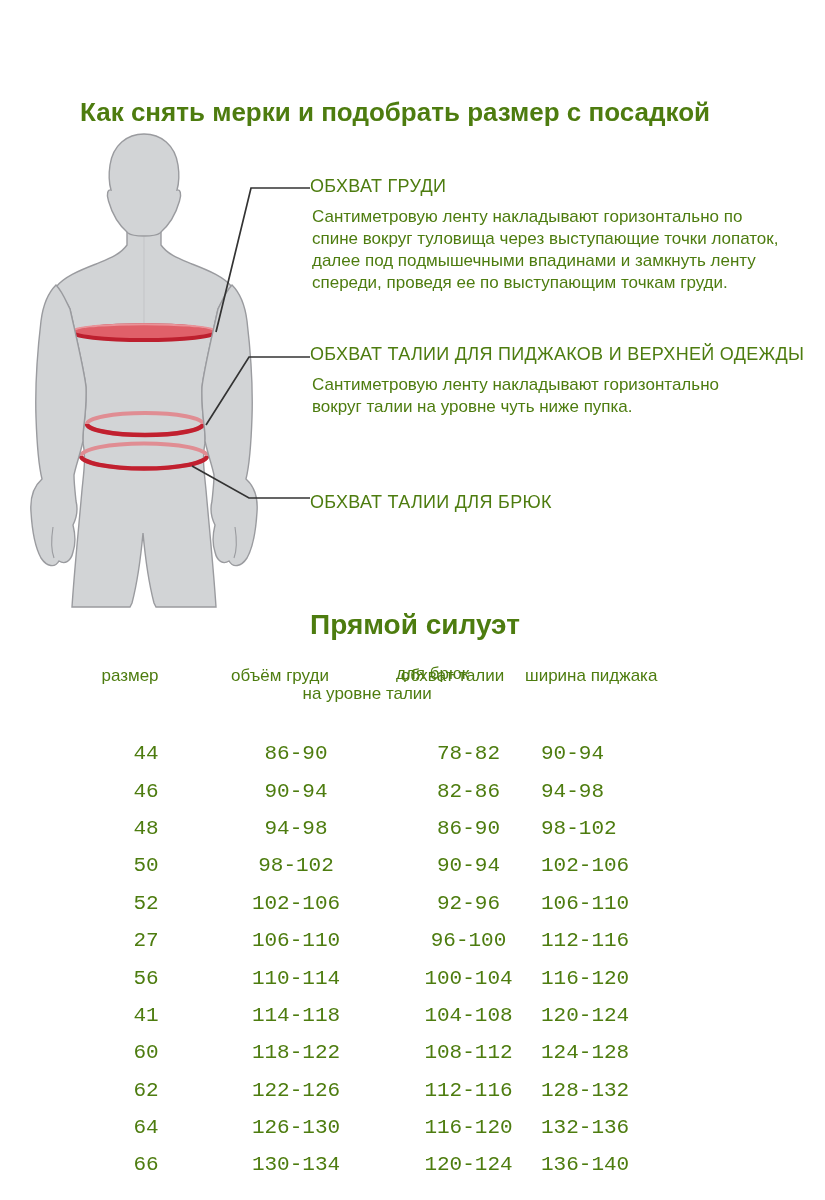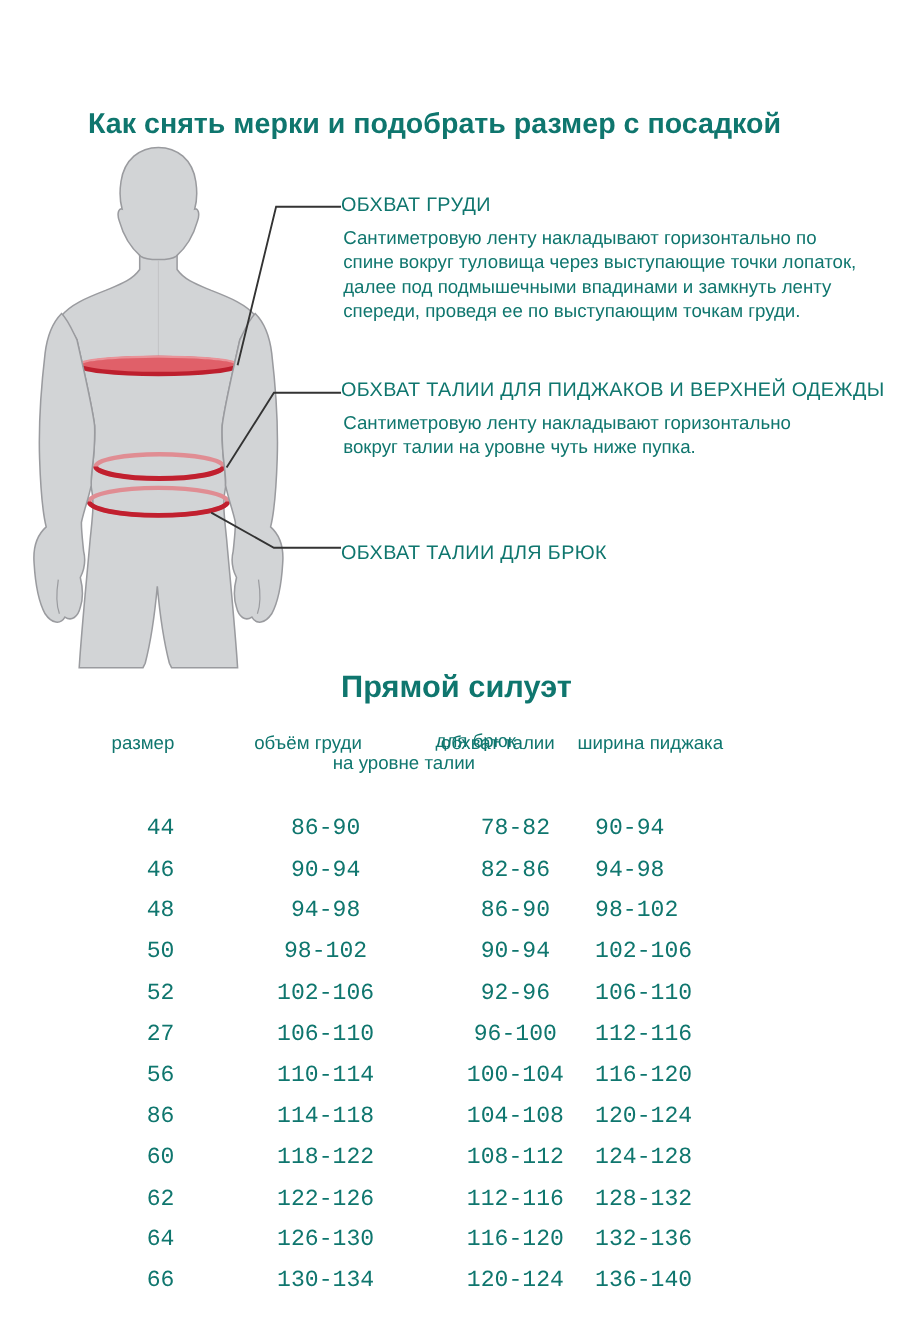--- a/index.html
+++ b/index.html
@@ -1,17 +1,17 @@
 <!DOCTYPE html>
 <html><head>
 <meta charset="utf-8">
 <style>
   html,body{margin:0;padding:0;background:#fff;}
   .page{position:relative;width:825px;height:1200px;background:#ffffff;overflow:hidden;
-        font-family:"Liberation Sans","DejaVu Sans",sans-serif;color:#0f766e;}
+        font-family:"Liberation Sans","DejaVu Sans",sans-serif;color:#4d7c0f;}
   .main-title{position:absolute;left:80px;top:80px;font-size:26px;font-weight:bold;white-space:nowrap;}
   .figure-wrap{position:absolute;left:20px;top:125px;width:290px;height:485px;}
   .callout{position:absolute;left:310px;width:480px;}
   .callout h2{margin:0;font-size:18px;font-weight:normal;letter-spacing:0.3px;white-space:nowrap;}
   .callout p{margin:9px 0 0 2px;font-size:17px;line-height:22px;white-space:pre-line;}
   .callout-1{top:176px;}
   .callout-2{top:344px;}
   .callout-3{top:492px;}
   .table-title{position:absolute;left:280px;top:609px;width:270px;text-align:center;
                font-size:28px;font-weight:bold;}
@@ -201,21 +201,21 @@
     </div>
 
     <div class="trow">
       <div class="c1">56</div>
       <div class="c2">110-114</div>
       <div class="c3">100-104</div>
       <div class="c4">116-120</div>
     </div>
 
     <div class="trow">
-      <div class="c1">86</div>
+      <div class="c1">41</div>
       <div class="c2">114-118</div>
       <div class="c3">104-108</div>
       <div class="c4">120-124</div>
     </div>
 
     <div class="trow">
       <div class="c1">60</div>
       <div class="c2">118-122</div>
       <div class="c3">108-112</div>
       <div class="c4">124-128</div>

